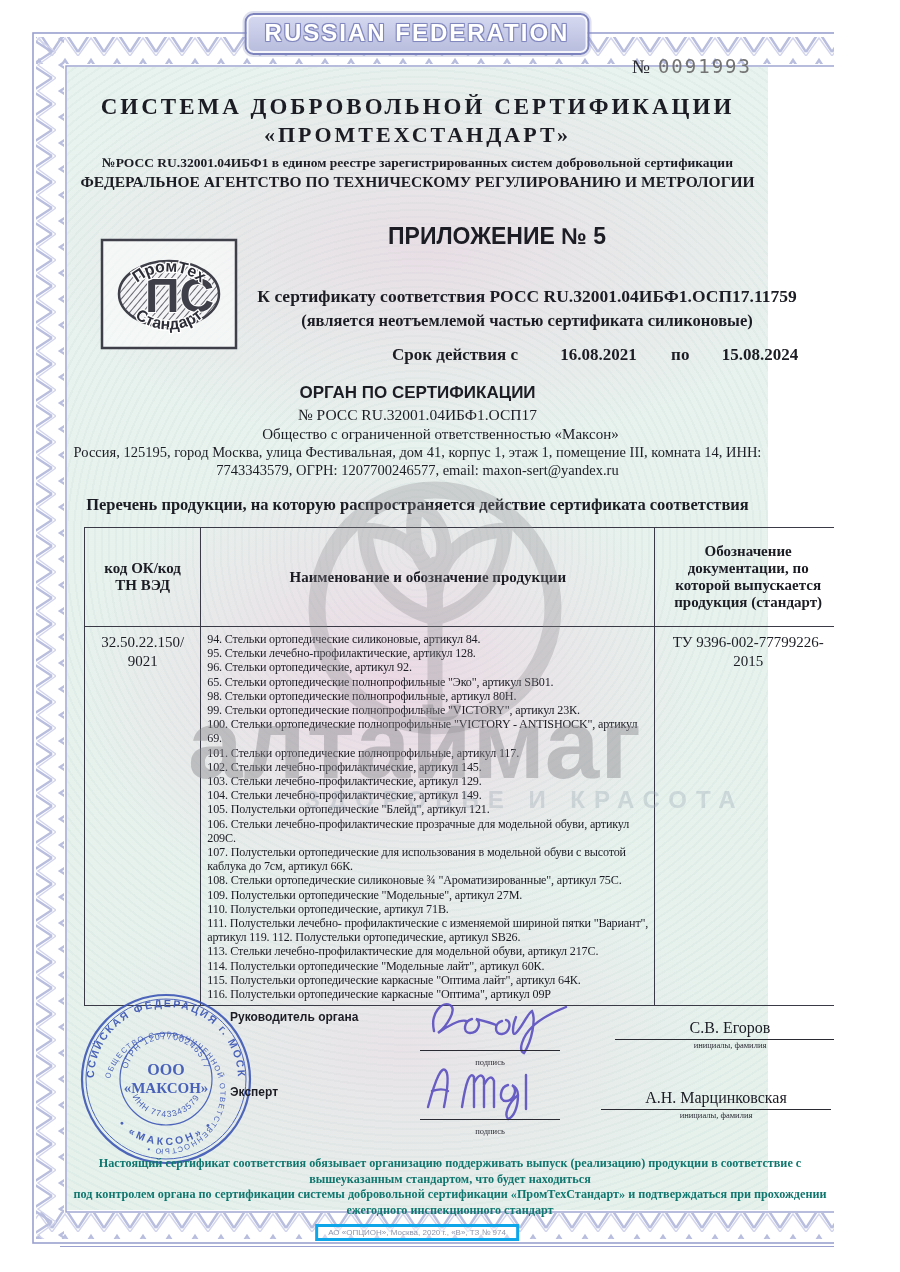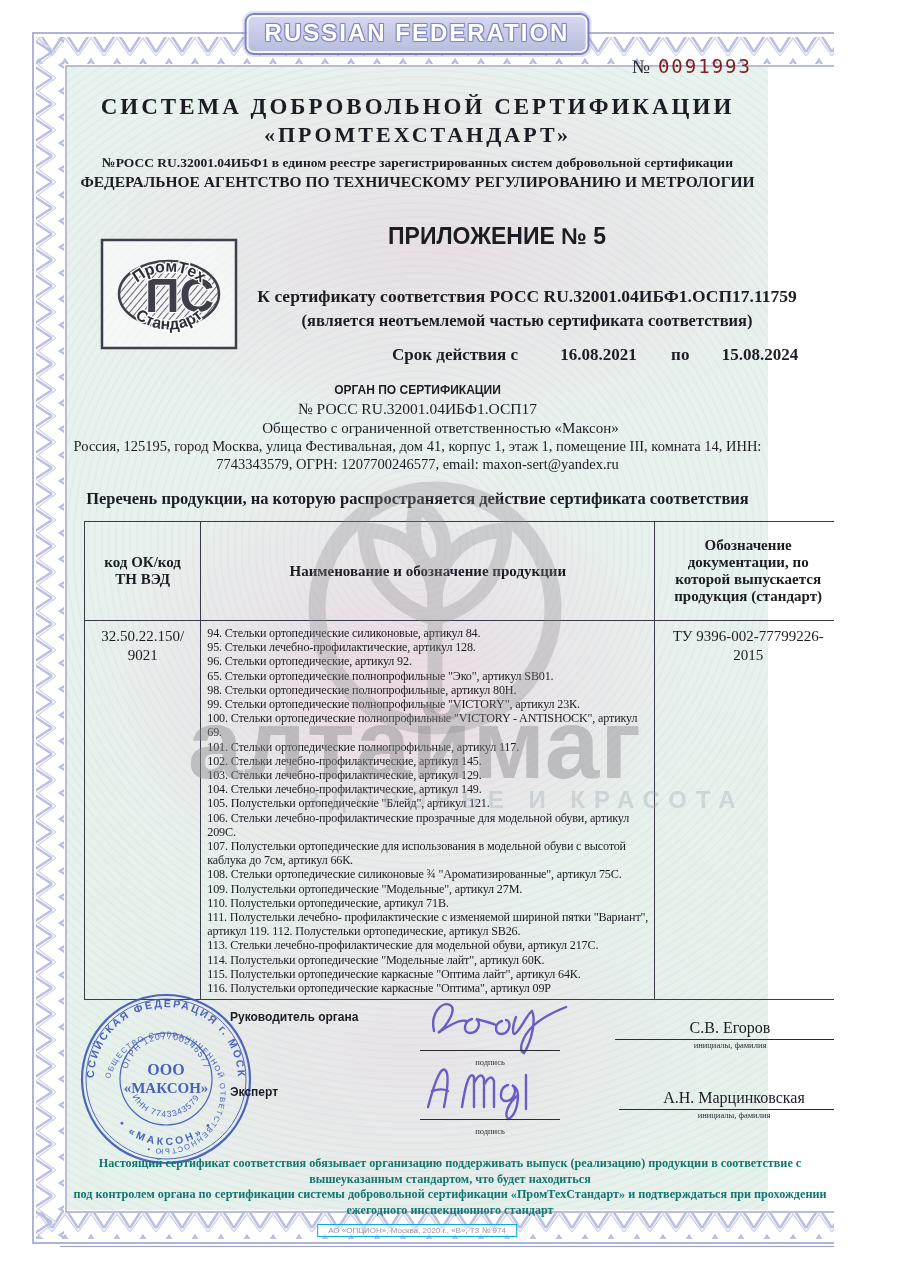--- a/index.html
+++ b/index.html
@@ -16,36 +16,36 @@
       linear-gradient(#e8f2ee,#e6f1ec);}
   
   .badge{position:absolute;left:50%;top:13px;transform:translateX(-50%);z-index:6;
     background:linear-gradient(#d6d9f0,#b7bcdd);border:2px solid #7d83bd;border-radius:9px;
     box-shadow:inset 0 0 0 2px rgba(255,255,255,.85), 0 0 0 2px rgba(125,131,189,.25);
     padding:4px 18px 6px;}
   .badge span{font-family:"Liberation Sans",sans-serif;font-weight:bold;font-size:24px;
     letter-spacing:2px;color:#fff;text-shadow:0 0 2px #6b71ad,1px 1px 0 #8a90c4,-1px -1px 0 #8a90c4,1px -1px 0 #8a90c4,-1px 1px 0 #8a90c4;}
   .doc-number{position:absolute;top:55px;right:82px;z-index:6;}
   .doc-number .no{font-size:19px;color:#2a2a33;margin-right:8px;}
-  .doc-number .digits{font-family:"DejaVu Sans Mono",monospace;font-size:19px;letter-spacing:2px;color:#7f1d1d;}
+  .doc-number .digits{font-family:"DejaVu Sans Mono",monospace;font-size:19px;letter-spacing:2px;color:#737373;}
   .t-center{text-align:center;}
   .sys-title1{margin-top:27px;font-size:23px;font-weight:bold;letter-spacing:3px;}
   .sys-title2{margin-top:2px;font-size:22px;font-weight:bold;letter-spacing:3px;}
   .registry{margin-top:7px;font-size:13.5px;font-weight:bold;}
   .agency{margin-top:2px;font-size:15.5px;font-weight:bold;}
   
   .appendix-title{margin-top:32px;margin-left:150px;font-family:"Liberation Sans",sans-serif;
     font-weight:bold;font-size:23px;text-align:center;width:560px;}
   .appendix-block{margin-left:160px;width:600px;text-align:center;}
   .cert-line{margin-top:36px;font-size:17.5px;font-weight:bold;}
   .part-line{margin-top:4px;font-size:16.5px;font-weight:bold;}
   .validity{margin-top:14px;font-size:17px;font-weight:bold;text-align:left;margin-left:165px;}
   .validity .gap1{margin-left:38px;} .validity .gap2{margin-left:30px;} .validity .gap3{margin-left:28px;}
   
-  .org-heading{margin-top:18px;font-family:"Liberation Sans",sans-serif;font-weight:bold;font-size:12px;}
+  .org-heading{margin-top:18px;font-family:"Liberation Sans",sans-serif;font-weight:bold;font-size:17px;}
   .org-number{margin-top:3px;font-size:15.5px;}
   .org-name{margin-top:2px;font-size:15px;padding-left:46px;}
   .org-addr{margin-top:1px;font-size:14.5px;}
   .products-heading{margin-top:16px;font-size:16.5px;font-weight:bold;}
   
   table.products{border-collapse:collapse;margin:12px 0 0 17px;width:758px;position:relative;z-index:3;}
   table.products th,table.products td{border:1.4px solid #3a3a46;background:transparent;}
   th.c1{width:103px;} th.c2{width:477px;} th.c3{width:178px;}
   table.products th{font-size:15px;font-weight:bold;text-align:center;vertical-align:middle;height:90px;padding:4px 8px;}
   td.c1,td.c3{font-size:15px;text-align:center;vertical-align:top;padding-top:6px;line-height:19px;}
@@ -64,27 +64,27 @@
   
   .sig-section{position:absolute;left:70px;top:993px;width:760px;height:175px;z-index:5;}
   .stamp{position:absolute;left:8px;top:-2px;}
   .sig-label{position:absolute;font-family:"Liberation Sans",sans-serif;font-weight:bold;font-size:12px;}
   .lbl-head{left:160px;top:17px;} .lbl-expert{left:160px;top:92px;}
   .sig-img{position:absolute;} .sig1{left:350px;top:0px;} .sig2{left:348px;top:62px;}
   .sig-line{position:absolute;width:140px;border-top:1.3px solid #2a2a33;text-align:center;}
   .sl1{left:350px;top:57px;} .sl2{left:350px;top:126px;}
   .sig-caption{font-size:8.5px;color:#2a2a33;}
   .name-block{position:absolute;width:230px;text-align:center;}
-  .nb1{left:545px;top:26px;} .nb2{left:549px;top:96px;}
+  .nb1{left:545px;top:26px;} .nb2{left:531px;top:96px;}
   .sig-name{font-size:16px;border-bottom:1.3px solid #2a2a33;padding-bottom:2px;}
   
   .footer-note{position:absolute;left:60px;top:1156px;width:780px;z-index:5;text-align:center;
     font-size:12.2px;font-weight:bold;line-height:15.5px;color:#0f766e;}
   .micro-print{position:absolute;left:50%;top:1224px;transform:translateX(-50%);z-index:5;
-    font-family:"Liberation Sans",sans-serif;font-size:8px;color:#8f94a8;border:1px solid #0ea5e9;
+    font-family:"Liberation Sans",sans-serif;font-size:8px;color:#8f94a8;border:3px solid #0ea5e9;
     padding:1px 10px;background:rgba(255,255,255,.4);}
   .plogo{position:absolute;left:100px;top:238px;z-index:6;}
 </style>
 </head>
 <body>
 
 <div class="page">
 
   <svg class="frame-svg" width="900" height="1272">
     <defs>
@@ -137,21 +137,21 @@
   <div class="interior">
     <div class="sys-title1 t-center">СИСТЕМА ДОБРОВОЛЬНОЙ СЕРТИФИКАЦИИ</div>
     <div class="sys-title2 t-center">«ПРОМТЕХСТАНДАРТ»</div>
     <div class="registry t-center">№РОСС RU.32001.04ИБФ1 в едином реестре зарегистрированных систем добровольной сертификации</div>
     <div class="agency t-center">ФЕДЕРАЛЬНОЕ АГЕНТСТВО ПО ТЕХНИЧЕСКОМУ РЕГУЛИРОВАНИЮ И МЕТРОЛОГИИ</div>
 
     <div class="appendix-title">ПРИЛОЖЕНИЕ № 5</div>
 
     <div class="appendix-block">
       <div class="cert-line">К сертификату соответствия РОСС RU.32001.04ИБФ1.ОСП17.11759</div>
-      <div class="part-line">(является неотъемлемой частью сертификата соответствия)</div>
+      <div class="part-line">(является неотъемлемой частью сертификата силиконовые)</div>
       <div class="validity">
         <span>Срок действия с</span>
         <span class="gap1">16.08.2021</span>
         <span class="gap2">по</span>
         <span class="gap3">15.08.2024</span>
       </div>
     </div>
 
     <div class="org-heading t-center">ОРГАН ПО СЕРТИФИКАЦИИ</div>
     <div class="org-number t-center">№ РОСС RU.32001.04ИБФ1.ОСП17</div>

